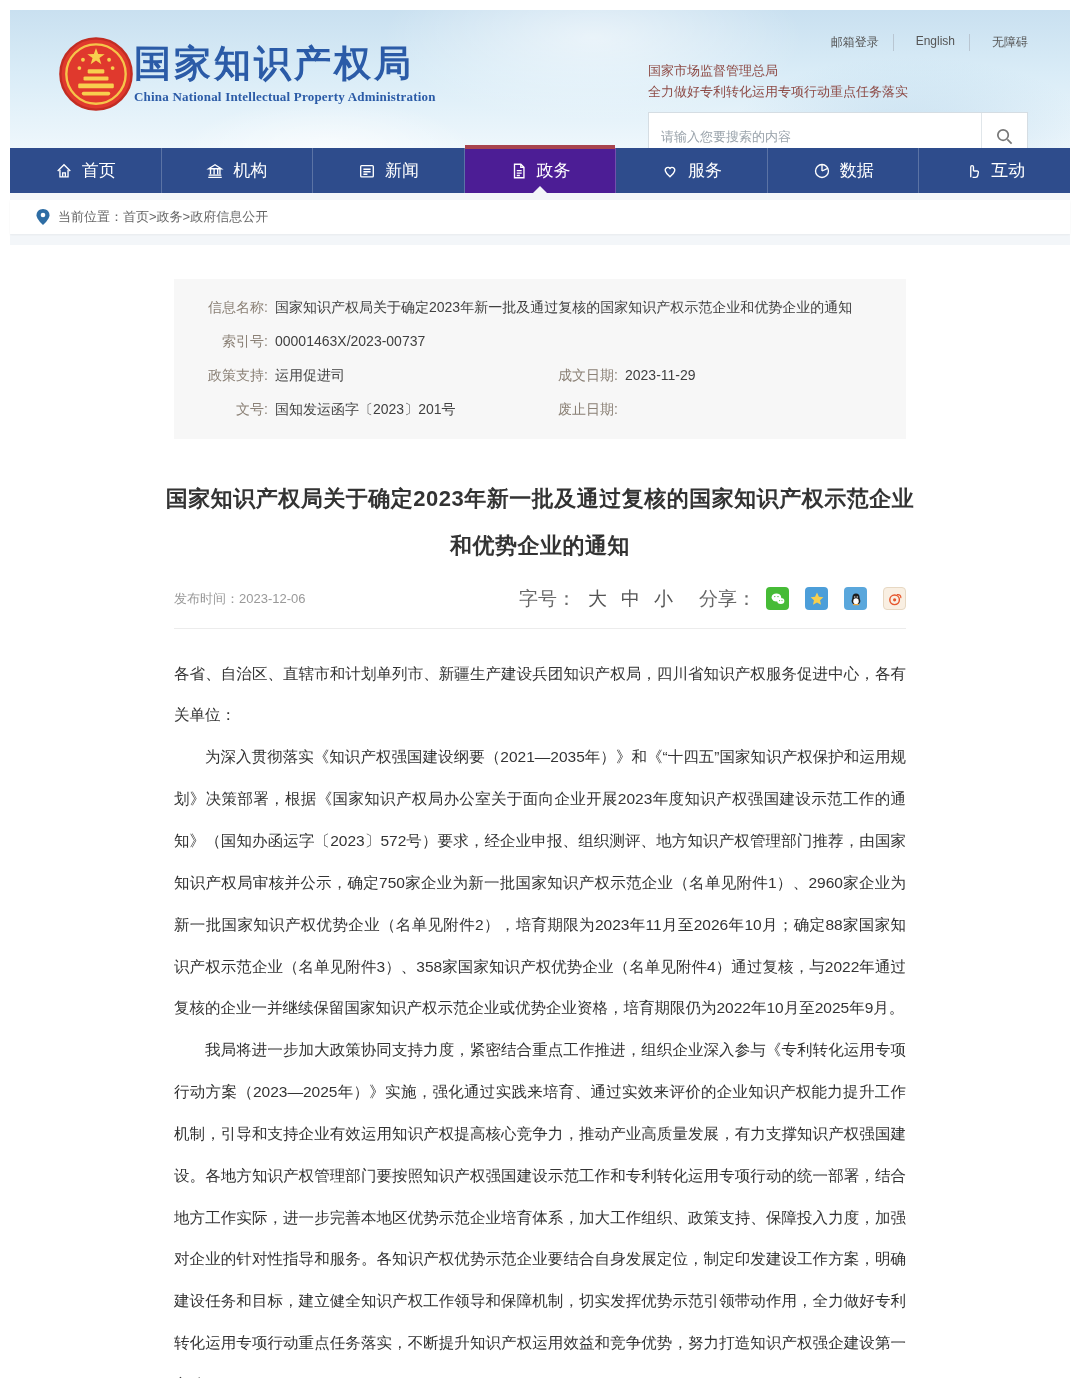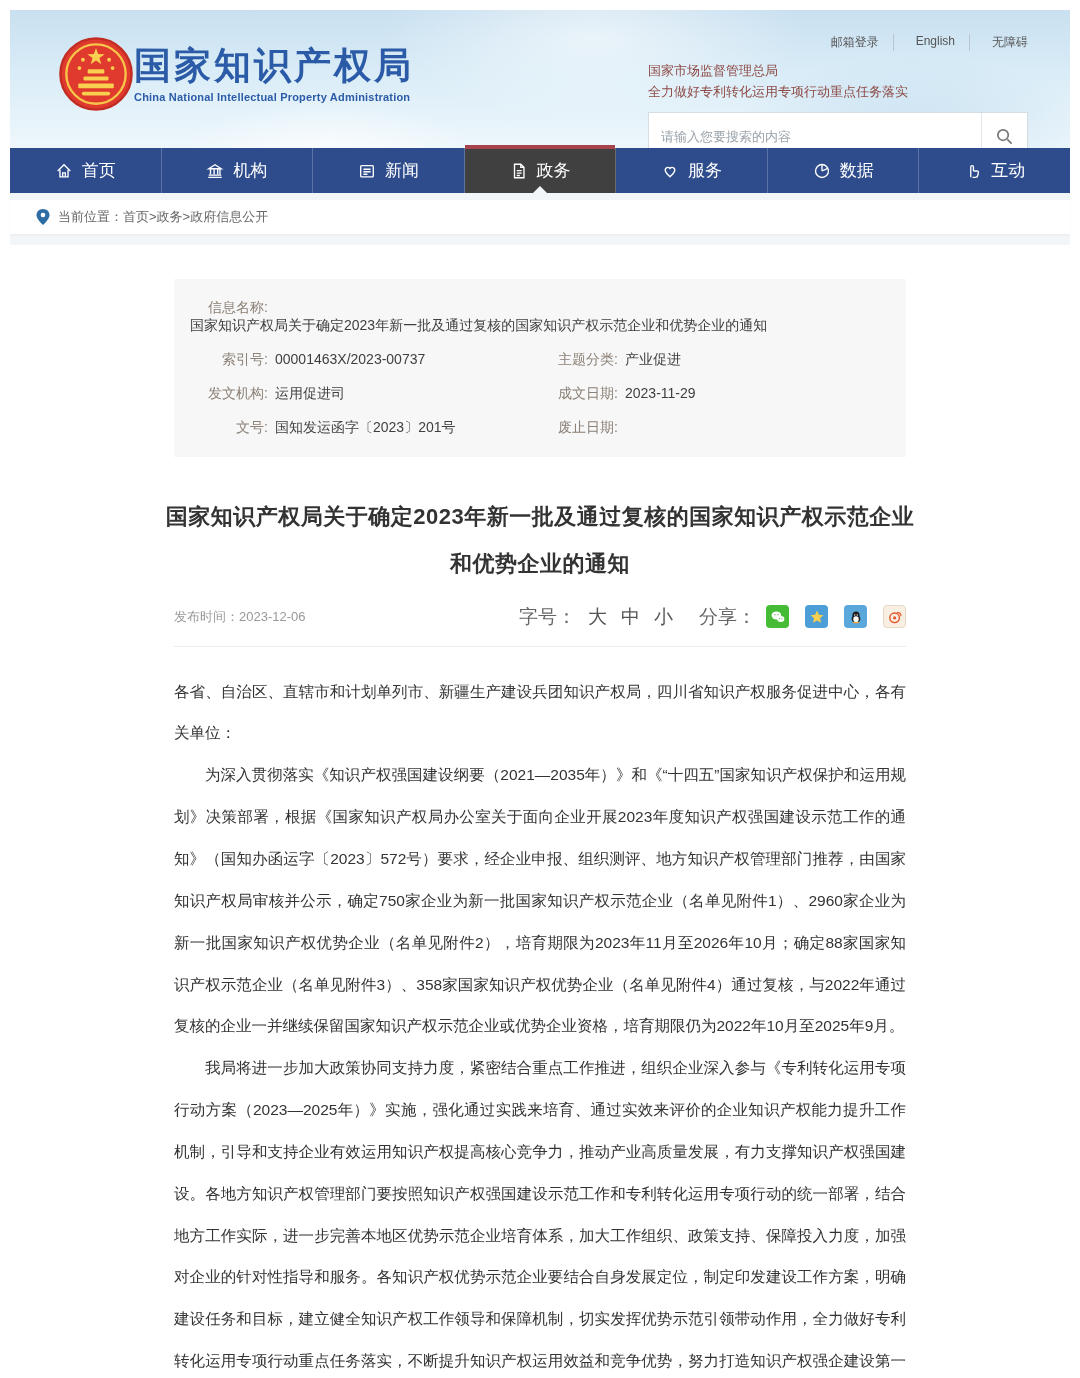--- a/index.html
+++ b/index.html
@@ -11,55 +11,55 @@
   .banner { position:relative; height:138px; background:linear-gradient(180deg,#c9e0f0 0%,#d9ecf7 45%,#eef7fc 100%); overflow:hidden; }
   .banner::before { content:""; position:absolute; inset:0; pointer-events:none;
     background:
       radial-gradient(220px 90px at 30% 110%, rgba(255,255,255,.8), rgba(255,255,255,0) 70%),
       radial-gradient(300px 120px at 55% 20%, rgba(255,255,255,.55), rgba(255,255,255,0) 70%),
       radial-gradient(260px 110px at 85% 90%, rgba(170,205,230,.45), rgba(255,255,255,0) 70%); }
   .brand { position:absolute; left:48px; top:26px; display:flex; align-items:center; z-index:2; }
   .emblem { width:76px; height:76px; flex-shrink:0; }
   .brand-text { margin-left:0; }
   .site-name { font-size:37px; font-weight:bold; color:#2b5ba7; letter-spacing:3px; line-height:1.15; }
-  .site-name-en { font-size:11px; font-weight:bold; color:#2b5ba7; margin-top:4px; letter-spacing:.2px; }
+  .site-name-en { font-size:13px; font-weight:bold; color:#2b5ba7; margin-top:4px; letter-spacing:.2px;font-family:Liberation Serif, serif; }
 
   .banner-right { position:absolute; right:42px; top:24px; width:380px; z-index:2; }
   .top-links { display:flex; justify-content:flex-end; font-size:12px; color:#555;gap:8px; }
   .top-link { padding:0 14px; cursor:pointer; border-right:1px solid #b9c6d2; }
   .top-link:last-child { border-right:none; padding-right:0; }
   .org-lines { margin-top:9px; font-size:13px; color:#8d4a45; line-height:1.65; text-align:left; }
   .search-bar { margin-top:9px; height:49px; background:#fff; border:1px solid #d5dde3; display:flex; align-items:center; }
   .search-input { flex:1; border:none; outline:none; height:100%; padding:0 12px; font-size:13px; color:#333;
     font-family:"Liberation Sans","DejaVu Sans",sans-serif; background:transparent; }
   .search-input::placeholder { color:#9aa3ab; }
   .search-btn { width:46px; height:100%; display:flex; align-items:center; justify-content:center; border-left:1px solid #e0e6ea; cursor:pointer; background:#fff; }
 
   
   .nav { display:flex; height:45px; background:#2e4c8c; position:relative; z-index:3; }
   .nav-item { flex:1; display:flex; align-items:center; justify-content:center; gap:9px; color:#fff; font-size:17px; cursor:pointer; position:relative; border-right:1px solid rgba(255,255,255,.22); }
   .nav-item:last-child { border-right:none; }
-  .nav-item.active { background:#404040; }
+  .nav-item.active { background:#4c1d95; }
   .nav-item.active::before { content:""; position:absolute; top:-3px; left:0; right:0; height:4px; background:#a8444e; }
   .nav-item.active::after { content:""; position:absolute; bottom:0; left:50%; transform:translateX(-50%);
     border-left:7px solid transparent; border-right:7px solid transparent; border-bottom:7px solid #f3f6f9; }
   .nav-icon { display:flex; }
 
   
   .crumb-band { background:#f3f6f9; padding:7px 0 11px; }
   .breadcrumb { background:#fff; height:34px; display:flex; align-items:center; padding:0 26px; font-size:13px; color:#666; box-shadow:0 1px 2px rgba(0,0,0,.05); }
   .breadcrumb .pin { margin-right:8px; display:flex; }
   .crumb-path { cursor:pointer; }
 
   
   .content { background:#fff; padding-top:34px; }
   .inner { width:732px; margin:0 auto; }
 
   .info-box { background:#f7f7f7; padding:12px 16px; font-size:14px; }
-  .info-row { display:flex; padding:8px 0;flex-direction:column; }
+  .info-row { display:flex; padding:8px 0; }
   .info-cols { display:flex; padding:8px 0; }
   .info-cell { display:flex; width:50%; }
   .info-label { width:78px; text-align:right; color:#8b8176; flex-shrink:0; margin-right:7px; }
   .info-value { color:#3f3f3f; }
 
   .article-title { margin:36px auto 0; width:760px; position:relative; left:-14px; font-size:22px; font-weight:600; color:#333; text-align:center; line-height:2.15; letter-spacing:.5px; }
 
   .meta-row { margin-top:16px; padding-bottom:16px; border-bottom:1px solid #ececec; display:flex; justify-content:space-between; align-items:center; }
   .publish { font-size:13px; color:#999; }
   .meta-right { display:flex; align-items:center; gap:10px; font-size:19px; color:#666; }
@@ -207,28 +207,24 @@
       <div class="info-box">
         <div class="info-row">
           <span class="info-label">信息名称:</span>
           <span class="info-value">国家知识产权局关于确定2023年新一批及通过复核的国家知识产权示范企业和优势企业的通知</span>
         </div>
         <div class="info-cols">
           <div class="info-cell">
             <span class="info-label">索引号:</span>
             <span class="info-value">00001463X/2023-00737</span>
           </div>
-          <div class="info-cell">
-            <span class="info-label">主题分类:</span>
-            <span class="info-value">产业促进</span>
-          </div>
         </div>
         <div class="info-cols">
           <div class="info-cell">
-            <span class="info-label">发文机构:</span>
+            <span class="info-label">政策支持:</span>
             <span class="info-value">运用促进司</span>
           </div>
           <div class="info-cell">
             <span class="info-label">成文日期:</span>
             <span class="info-value">2023-11-29</span>
           </div>
         </div>
         <div class="info-cols">
           <div class="info-cell">
             <span class="info-label">文号:</span>

